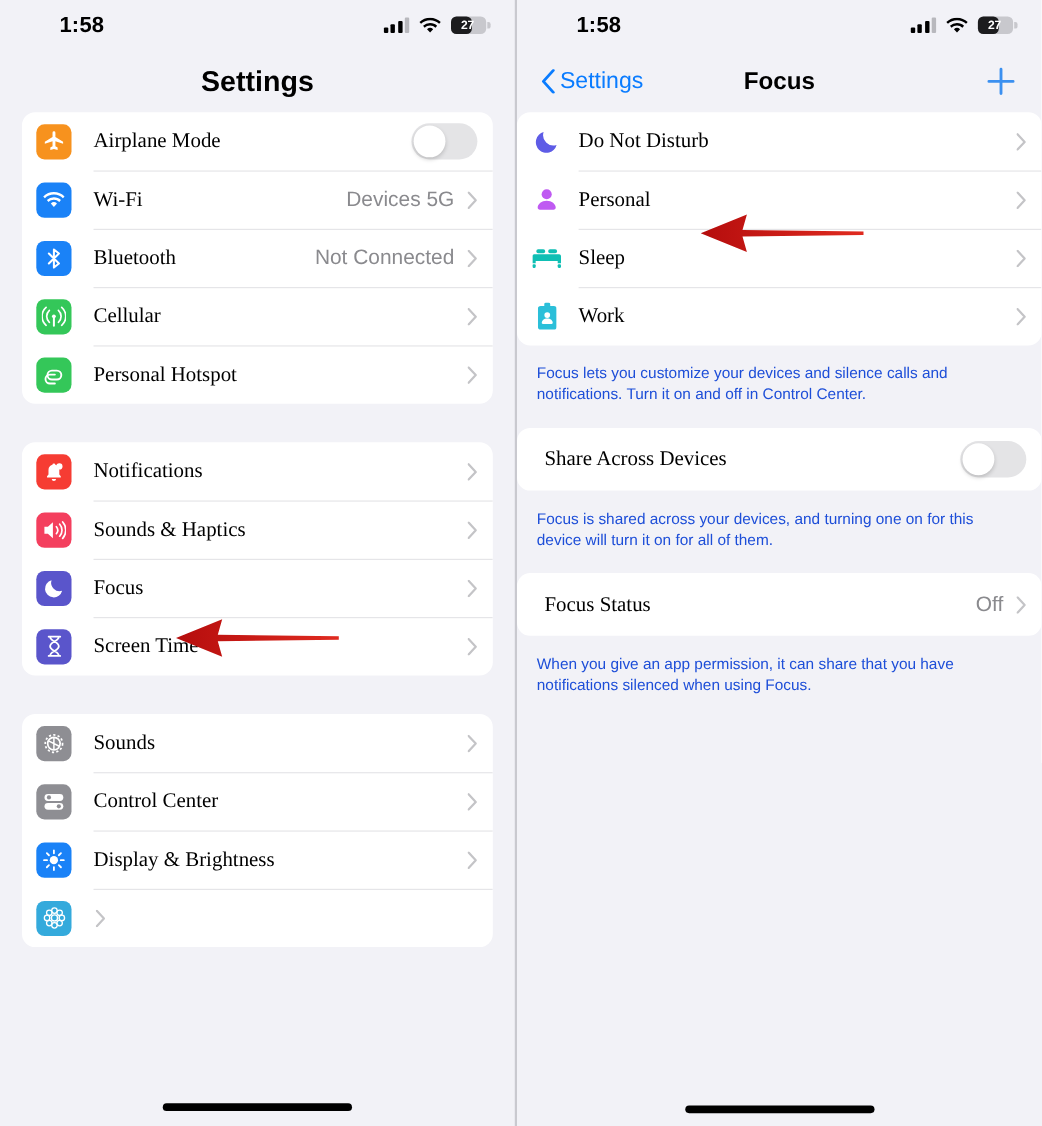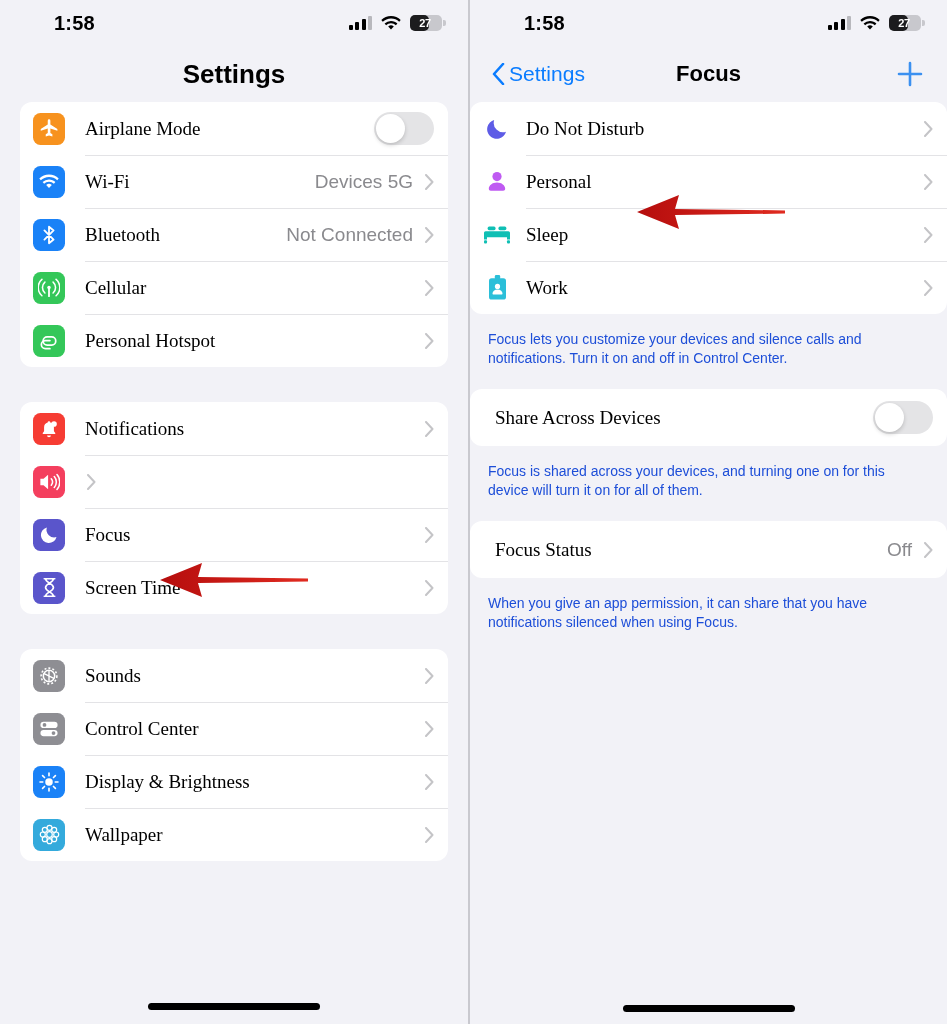--- a/index.html
+++ b/index.html
@@ -279,20 +279,21 @@
             </svg>
         </div>
 
         <div class="row">
           <div class="icon-tile" style="background:#f43f5e">
             <svg width="22" height="20" viewBox="0 0 24 22" fill="none">
                 <path d="M11 3 6 7.5H2.5v7H6L11 19Z" fill="#fff"></path>
                 <path d="M14.5 7.5a5.5 5.5 0 0 1 0 7M17.8 5a9 9 0 0 1 0 12M20.8 2.8a12.5 12.5 0 0 1 0 16.4" stroke="#fff" stroke-width="1.7" stroke-linecap="round"></path>
               </svg>
           </div>
+          <div class="row-label">Sounds &amp; Haptics</div>
           <svg class="chev" viewBox="0 0 9 16">
               <path d="M1 1l6.5 7L1 15" stroke="#c4c4c7" stroke-width="2" fill="none" stroke-linecap="round" stroke-linejoin="round"></path>
             </svg>
         </div>
 
         <div class="row">
           <div class="icon-tile" style="background:#5a55cb">
             <svg width="20" height="20" viewBox="0 0 24 24" fill="#fff">
                 <path d="M21 14.5A9.3 9.3 0 0 1 9.4 3 9.5 9.5 0 1 0 21 14.5Z"></path>
               </svg>
@@ -368,21 +369,20 @@
               <circle cx="12" cy="5" r="2.6"></circle>
                 <circle cx="12" cy="19" r="2.6"></circle>
               <circle cx="5" cy="12" r="2.6"></circle>
                 <circle cx="19" cy="12" r="2.6"></circle>
               <circle cx="7.1" cy="7.1" r="2.6"></circle>
                 <circle cx="16.9" cy="16.9" r="2.6"></circle>
               <circle cx="16.9" cy="7.1" r="2.6"></circle>
                 <circle cx="7.1" cy="16.9" r="2.6"></circle>
             </svg>
           </div>
-          <div class="row-label">Wallpaper</div>
           <svg class="chev" viewBox="0 0 9 16">
               <path d="M1 1l6.5 7L1 15" stroke="#c4c4c7" stroke-width="2" fill="none" stroke-linecap="round" stroke-linejoin="round"></path>
             </svg>
         </div>
       </div>
     </div>
 
     <svg class="arrow" style="left:158px; top:558px;" width="160" height="44" viewBox="0 0 160 44">
       <defs>
         <linearGradient id="ag1" x1="0" y1="0" x2="1" y2="0">

